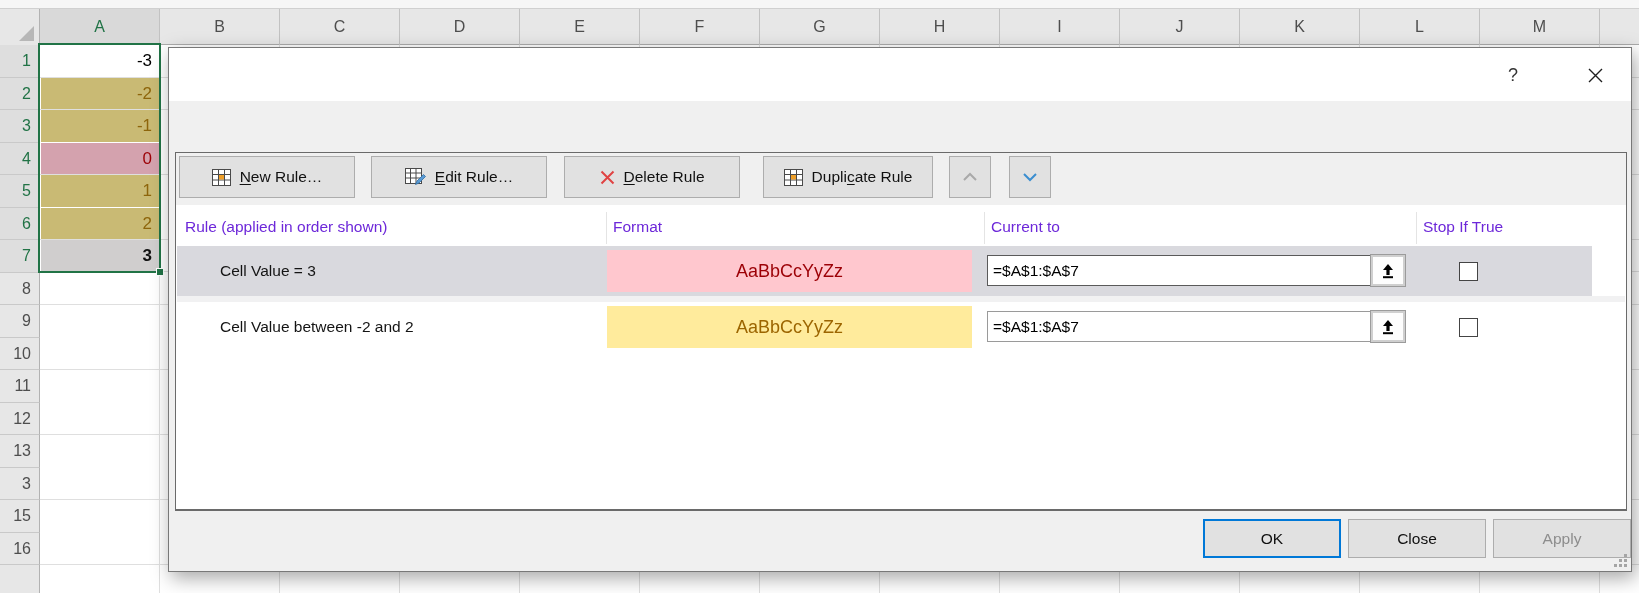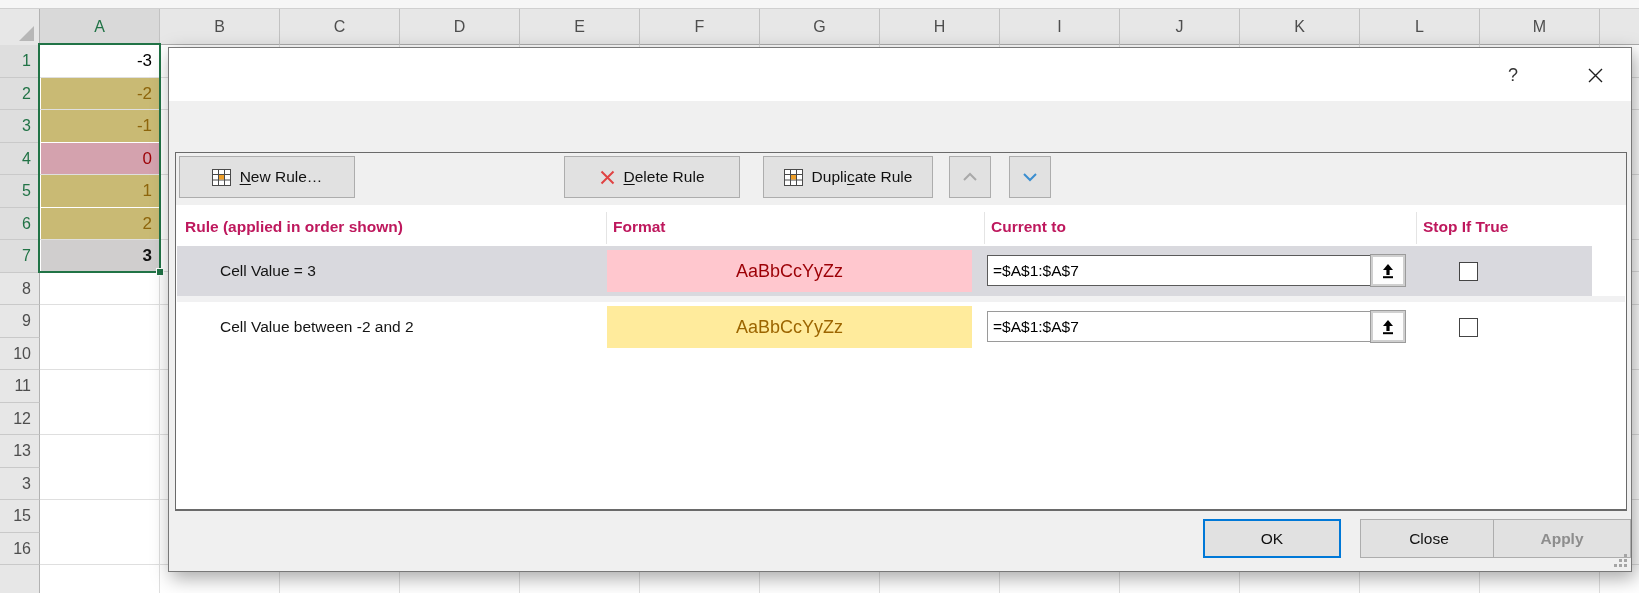--- a/index.html
+++ b/index.html
@@ -43,39 +43,39 @@
   .rules-toolbar { position:absolute; left:0; top:0; width:100%; height:52px; background:#f0f0f0; }
   .t-btn { position:absolute; top:3px; height:42px; background:#e1e1e1; border:1px solid #adadad; display:flex; align-items:center; justify-content:center; gap:9px; font-size:15.5px; color:#111; }
   .t-btn .ico { display:flex; align-items:center; }
   .btn-new { left:3px; width:176px; }
   .btn-edit { left:195px; width:176px; }
   .btn-del { left:388px; width:176px; }
   .btn-dup { left:587px; width:170px; }
   .btn-up { left:773px; width:42px; }
   .btn-down { left:833px; width:42px; }
 
-  .list-headers { position:absolute; left:0; top:57px; width:100%; height:36px; background:#fff; font-size:15.5px; color:#be185d;font-weight:bold; }
+  .list-headers { position:absolute; left:0; top:57px; width:100%; height:36px; background:#fff; font-size:15.5px; color:#6d28d9; }
   .lh { position:absolute; top:0; line-height:34px; }
   .lh-div { position:absolute; top:2px; height:32px; width:1px; background:#e4e4e4; }
 
   .rule-row { position:absolute; left:1px; width:1415px; height:50px; font-size:15.5px; }
   .rule-row.selected { background:#d9d9de; }
   .row-sep { position:absolute; left:1px; top:143px; width:1448px; height:6px; background:#f1f1f2; }
   .rule-name { position:absolute; left:43px; line-height:50px; color:#141414; }
   .swatch { position:absolute; left:430px; top:4px; width:365px; height:42px; text-align:center; line-height:42px; font-size:18px; }
   .applies-wrap { position:absolute; left:810px; top:9px; width:418px; height:31px; background:#fff; border:1px solid #5a5a5a; }
   .rule-row.r2 .applies-wrap { border-color:#9a9a9a; }
   .applies-text { position:absolute; left:5px; top:0; line-height:29px; font-size:15.5px; color:#000; }
   .picker-btn { position:absolute; right:-1px; top:-1px; width:34px; height:31px; background:#fdfdfd; border:2px solid #cfcfcf; outline:1px solid #9b9b9b; display:flex; align-items:center; justify-content:center; }
   .stop-check { position:absolute; left:1282px; top:16px; width:19px; height:19px; background:#fff; border:1px solid #444; }
 
   .foot-btn { position:absolute; top:471px; width:138px; height:39px; background:#e1e1e1; border:1px solid #adadad; font-size:15.5px; display:flex; align-items:center; justify-content:center; color:#101010; }
   .ok-btn { left:1034px; border:2px solid #0078d7; }
-  .close2-btn { left:1179px;margin-left:12px; }
-  .apply-btn { left:1324px; color:#8d8d8d;font-weight:bold; }
+  .close2-btn { left:1179px; }
+  .apply-btn { left:1324px; color:#8d8d8d; }
   .grip { position:absolute; right:3px; bottom:3px; }
   u { text-underline-offset:2px; }
 </style>
 </head>
 <body>
 
 <div class="sheet">
   <div class="top-strip"></div>
   <div class="colhdr-strip"></div>
   <div class="corner-cell">
@@ -157,20 +157,30 @@
       <div class="t-btn btn-new">
         <span class="ico">
           <svg width="19" height="17" viewBox="0 0 19 17">
               <rect x="0.5" y="0.5" width="18" height="16" fill="#fff" stroke="#4a4a4a"></rect>
               <path d="M0.5 5.5 H18.5 M0.5 11 H18.5 M6.5 0.5 V16.5 M12.5 0.5 V16.5" stroke="#4a4a4a" fill="none"></path>
               <rect x="7" y="6" width="5" height="4.5" fill="#f0a029"></rect>
             </svg>
         </span>
         <span><u>N</u>ew Rule…</span>
       </div>
+      <div class="t-btn btn-edit">
+        <span class="ico">
+          <svg width="21" height="18" viewBox="0 0 21 18">
+              <rect x="0.5" y="0.5" width="16" height="15" fill="#fff" stroke="#4a4a4a"></rect>
+              <path d="M0.5 5 H16.5 M0.5 10 H16.5 M5.5 0.5 V15.5 M11 0.5 V15.5" stroke="#4a4a4a" fill="none"></path>
+              <path d="M18.5 6.5 L12 13 L10.5 16.5 L14 15 L20.5 8.5 Z" fill="#5a9bd5" stroke="#2e6da4" stroke-width="0.8"></path>
+            </svg>
+        </span>
+        <span><u>E</u>dit Rule…</span>
+      </div>
       <div class="t-btn btn-del">
         <span class="ico">
           <svg width="15" height="15" viewBox="0 0 15 15">
               <path d="M1.5 1.5 L13.5 13.5 M13.5 1.5 L1.5 13.5" stroke="#e04343" stroke-width="2" fill="none"></path>
             </svg>
         </span>
         <span><u>D</u>elete Rule</span>
       </div>
       <div class="t-btn btn-dup">
         <span class="ico">

